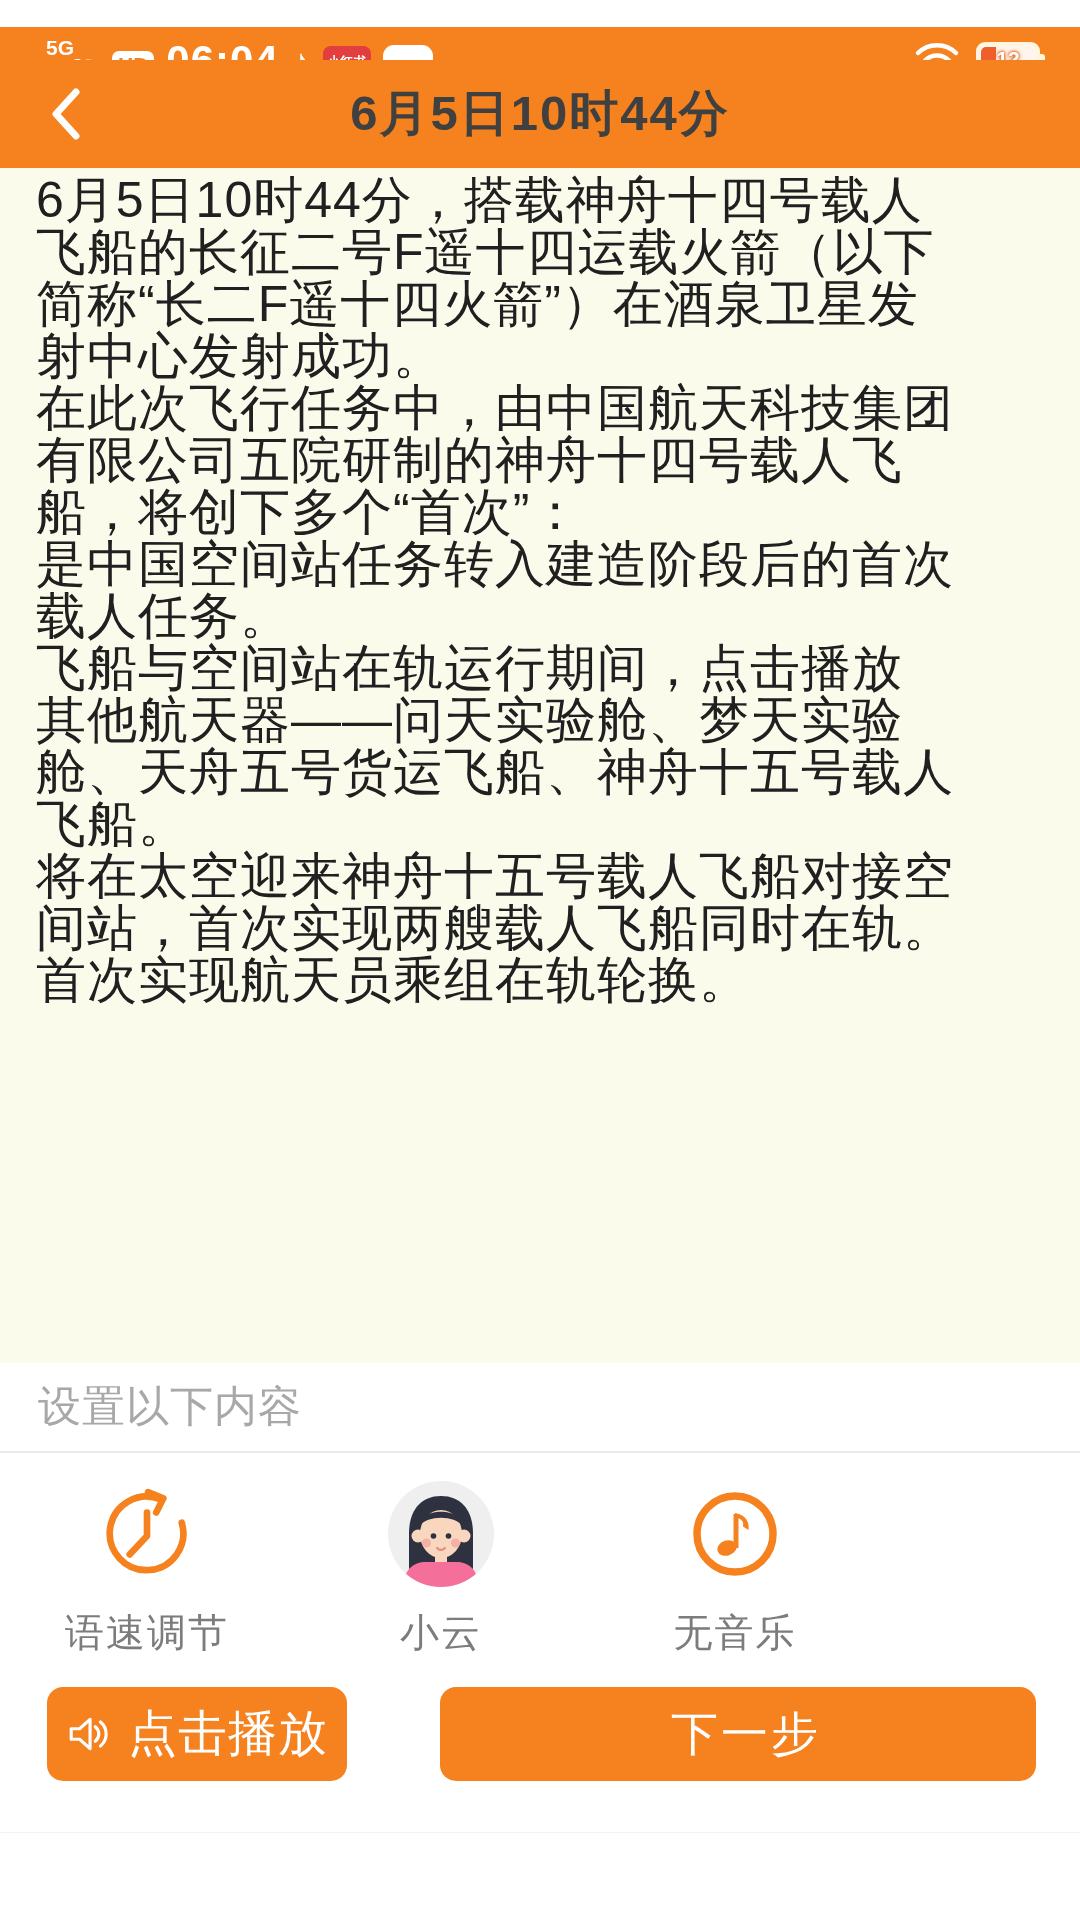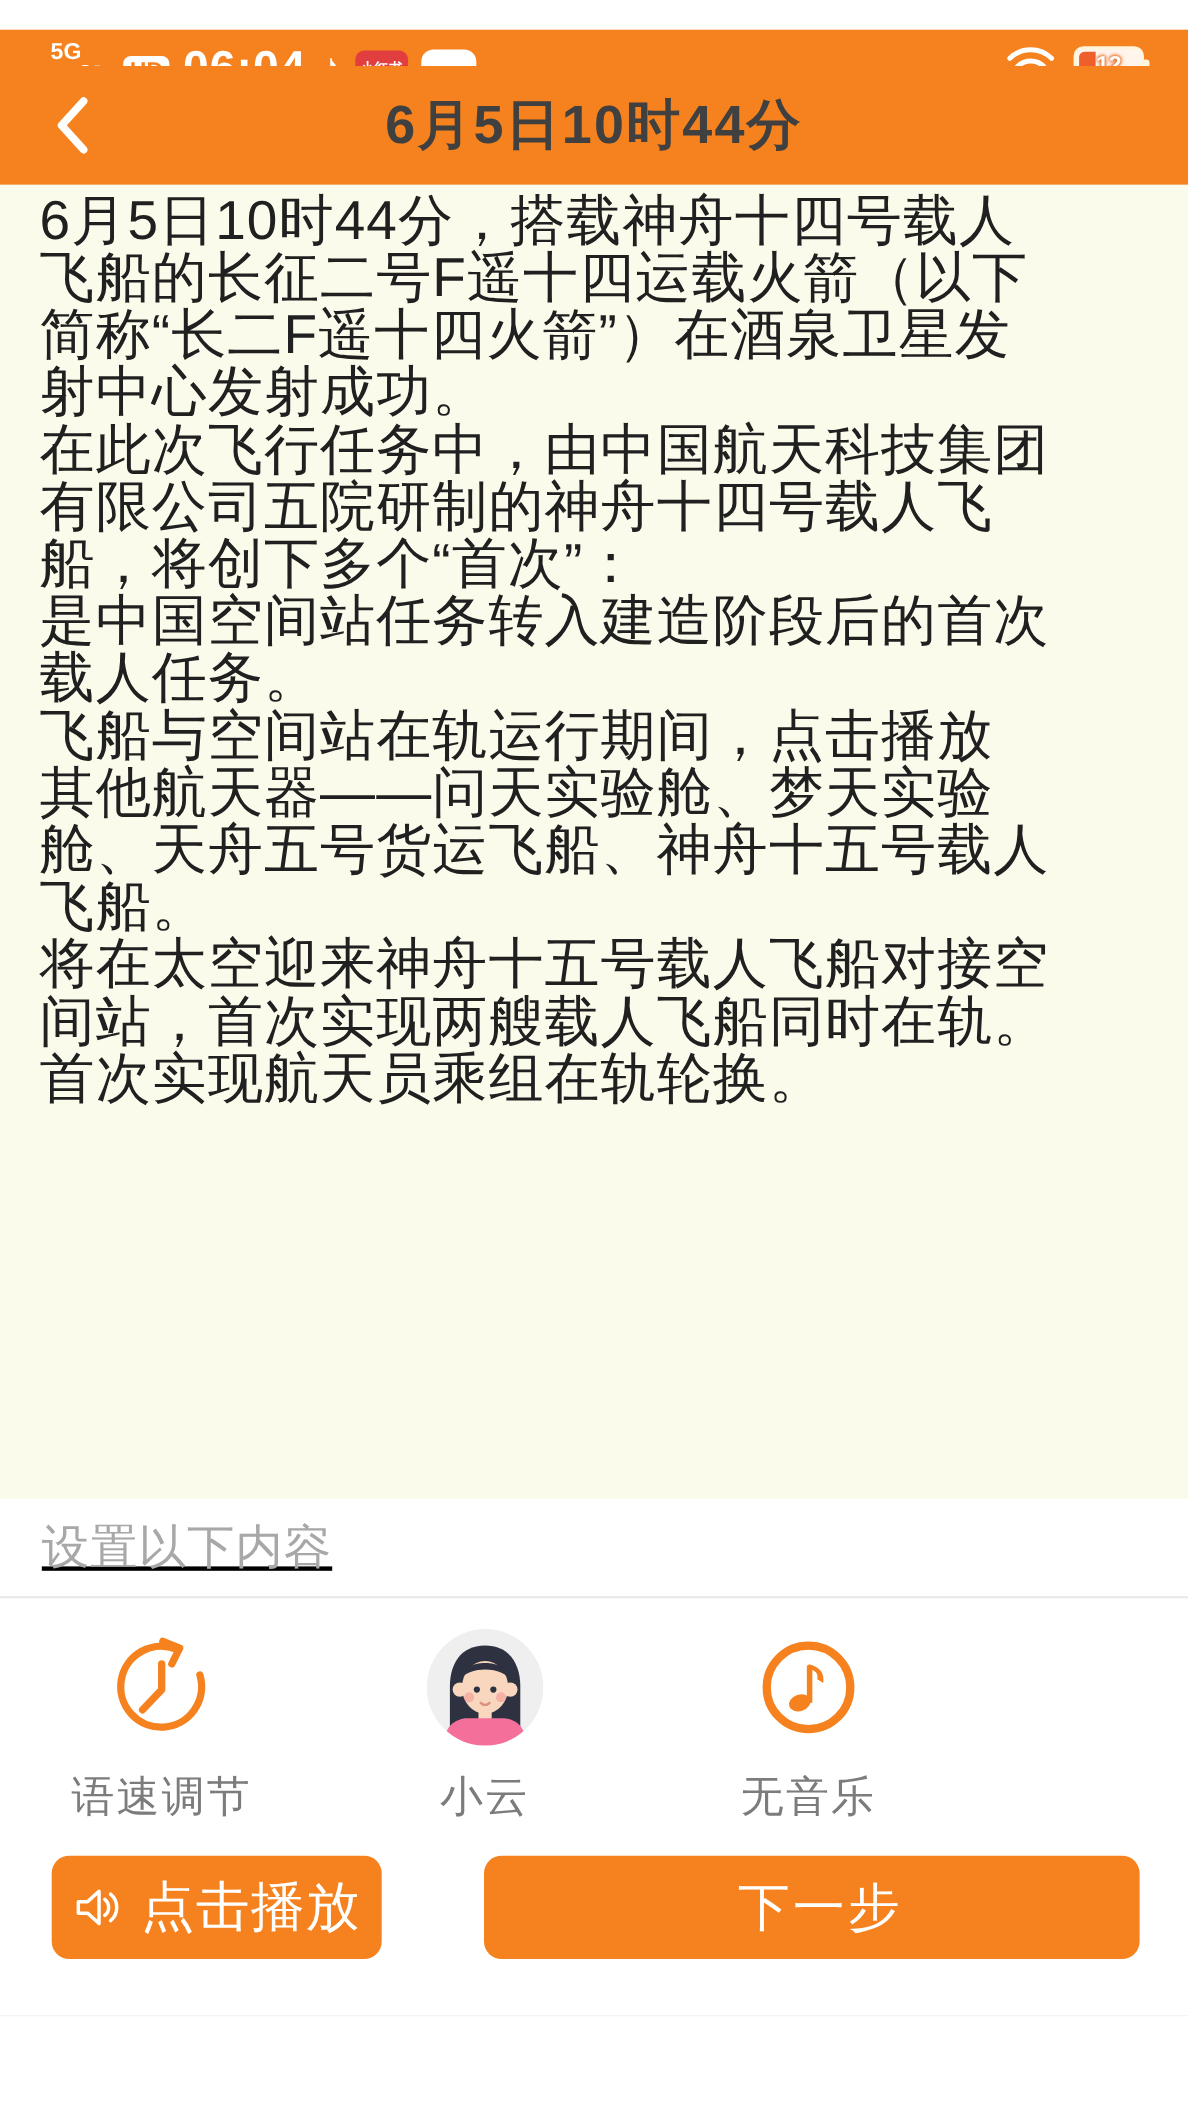--- a/index.html
+++ b/index.html
@@ -42,21 +42,21 @@
   .page-title{position:absolute; left:0; right:0; top:0; height:108px; display:flex; align-items:center; justify-content:center;
     color:#404040; font-size:49px; font-weight:700; letter-spacing:2px;}
 
   
   .content{position:absolute; top:168px; left:0; width:1080px; height:1195px; background:var(--content-bg);
     padding:6px 34px 0 36px;}
   .content .line{font-size:50px; line-height:52px; color:var(--text); font-weight:500; letter-spacing:1px; white-space:nowrap;}
 
   
   .composer{position:absolute; top:1363px; left:0; width:1080px; height:90px; background:#fff;
-    border-bottom:2px solid var(--divider); display:flex; align-items:center; padding-left:38px;text-decoration:underline;}
+    border-bottom:2px solid var(--divider); display:flex; align-items:center; padding-left:38px;}
   .composer span{color:var(--hint); font-size:43px; letter-spacing:1px;}
 
   
   .settings-row{position:absolute; top:1454px; left:0; width:882px; height:232px; display:flex; background:#fff;}
   .setting-item{width:294px; display:flex; flex-direction:column; align-items:center; padding-top:24px; background:none; border:none; cursor:pointer;}
   .icon-box{height:112px; display:flex; align-items:center; justify-content:center;}
   .setting-label{margin-top:16px; font-size:39px; color:var(--label); letter-spacing:2px;}
 
   
   .play-btn{position:absolute; left:47px; top:1687px; width:300px; height:94px; background:var(--orange);

